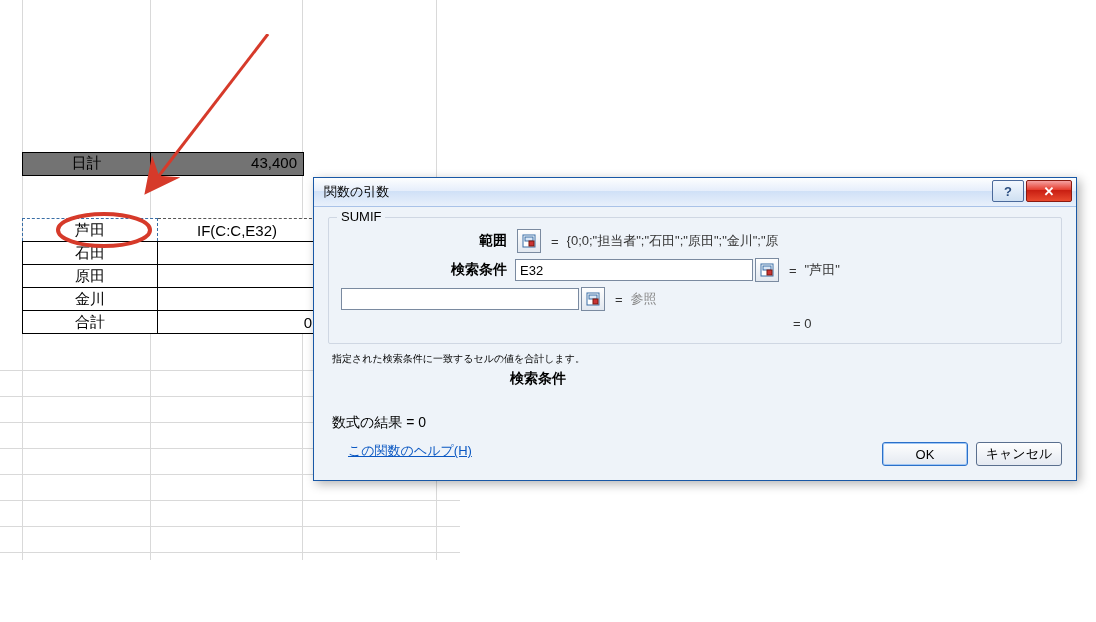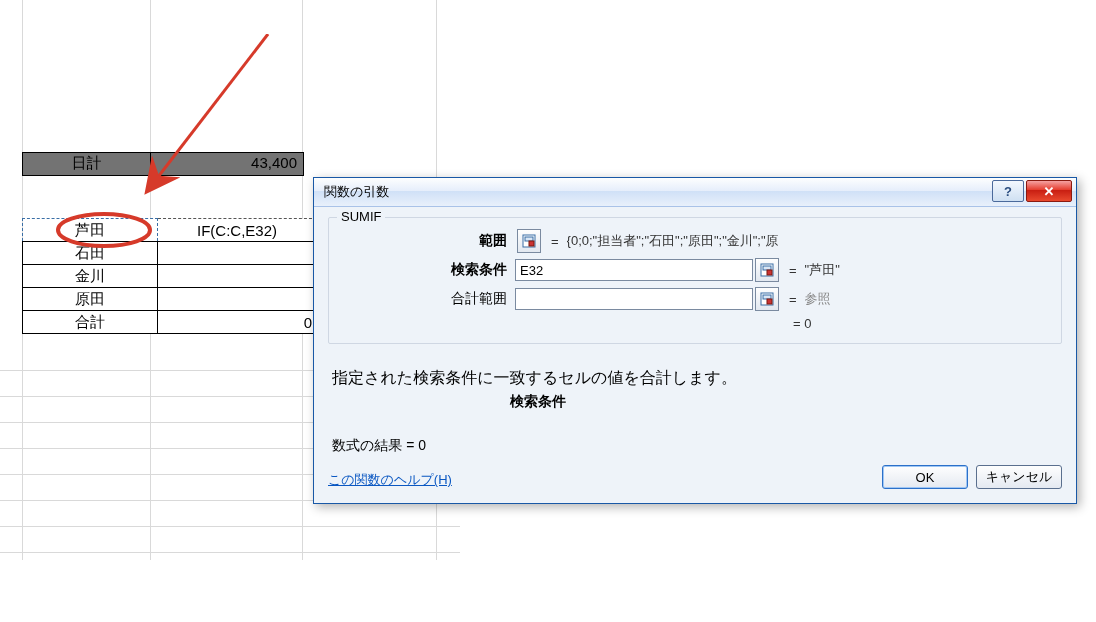--- a/index.html
+++ b/index.html
@@ -117,21 +117,21 @@
     border-color: #8a1a10;
   }
 
   .dlgbody {
     padding: 10px 14px 14px 14px;
   }
   .funcframe {
     border: 1px solid #cfd7e3;
     border-radius: 2px;
     padding: 6px 28px 12px 12px;
-    margin-bottom: 24px;
+    margin-bottom: 8px;
     position: relative;
   }
   .funcframe .legend {
     position: absolute;
     top: -9px;
     left: 8px;
     background: #eef3f9;
     padding: 0 4px;
     font-size: 13px;
   }
@@ -181,21 +181,21 @@
   .eqrow {
     text-align: left;
     padding-left: 452px;
     color: #333;
     font-size: 13px;
     margin-top: 2px;
   }
 
   .desc1 {
     margin: 6px 0 4px 4px;
-    font-size: 16px;
+    font-size: 10px;
   }
   .desc2 {
     margin: 4px 0 0 4px;
     font-size: 14px;
     display: flex;
   }
   .desc2 .k {
     width: 234px;
     text-align: right;
     font-weight: bold;
@@ -205,21 +205,22 @@
     flex: 1;
     line-height: 1.4;
   }
 
   .formres {
     margin: 26px 0 10px 4px;
     font-size: 14px;
   }
   .bottomrow {
     display: flex;
-    align-items: flex-end;
+    align-items: flex-start;
+    margin-left: 20px;
   }
   .helplink {
     color: #0a57c2;
     text-decoration: underline;
     font-size: 13px;
     cursor: pointer;
   }
   .spacer { flex: 1; }
   .dlgbtn {
     width: 86px;
@@ -277,25 +278,25 @@
     <tbody>
         <tr class="dashed">
       <td style="width:126px;" class="marching"><span>芦田</span></td>
       <td style="width:150px;text-align:center;border-left:1px dashed #555;border-right:1px dashed #555;"><span>IF(C:C,E32)</span></td>
     </tr>
     <tr>
       <td><span>石田</span></td>
       <td class="rightcell"><span></span></td>
     </tr>
     <tr>
+      <td><span>原田</span></td>
+      <td class="rightcell"><span></span></td>
+    </tr>
+    <tr>
       <td><span>金川</span></td>
-      <td class="rightcell"><span></span></td>
-    </tr>
-    <tr>
-      <td><span>原田</span></td>
       <td class="rightcell"><span></span></td>
     </tr>
     <tr>
       <td><span>合計</span></td>
       <td class="rightcell"><span>0</span></td>
     </tr>
   </tbody>
     </table>
 </div>
 
@@ -348,21 +349,20 @@
               <rect x="1" y="1" width="12" height="12" fill="#fff" stroke="#3a6ea5"></rect>
               <rect x="3" y="3" width="8" height="4" fill="#d9e6f5" stroke="#3a6ea5"></rect>
               <rect x="7" y="7" width="5" height="5" fill="#c33" stroke="#7a1a10"></rect>
             </svg>
         </div>
         <div class="eq">=</div>
         <div class="result">"芦田"</div>
       </div>
 
       <div class="argrow">
-        <div class="lbl">合計範囲</div>
         <input class="arg" value="" style="">
         <div class="rangebtn">
           <svg viewBox="0 0 14 14">
               <rect x="1" y="1" width="12" height="12" fill="#fff" stroke="#3a6ea5"></rect>
               <rect x="3" y="3" width="8" height="4" fill="#d9e6f5" stroke="#3a6ea5"></rect>
               <rect x="7" y="7" width="5" height="5" fill="#c33" stroke="#7a1a10"></rect>
             </svg>
         </div>
         <div class="eq">=</div>
         <div class="result gray">参照</div>

